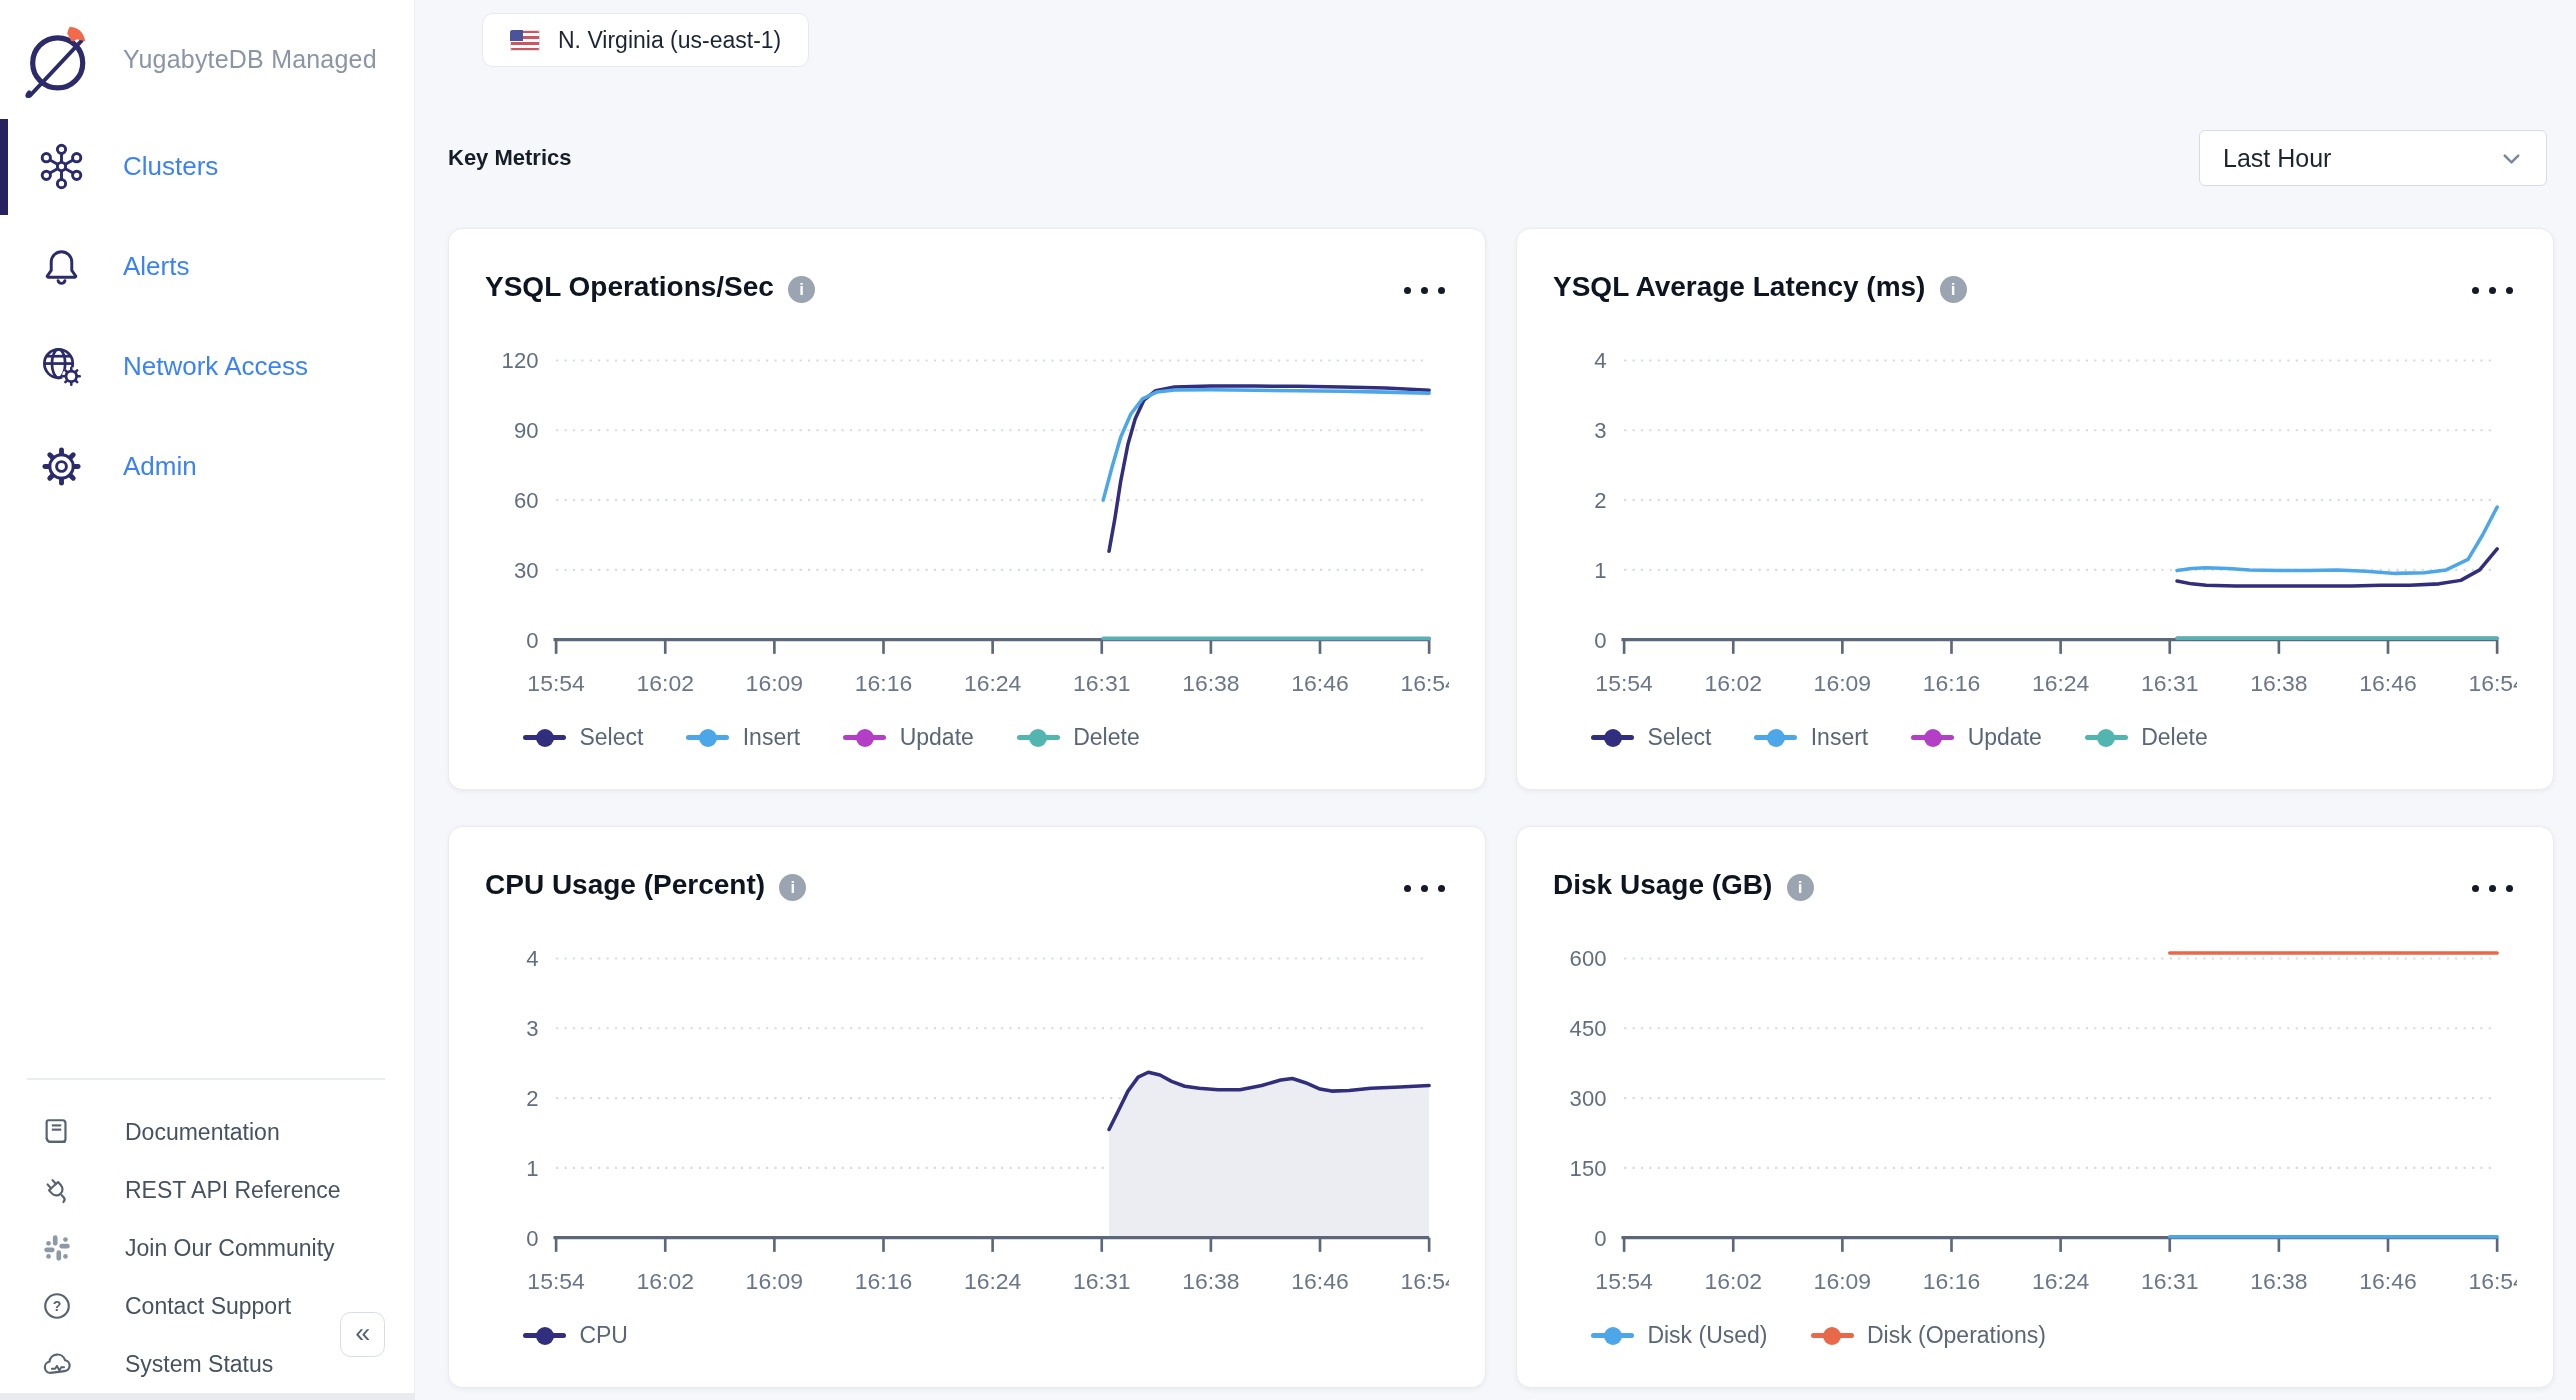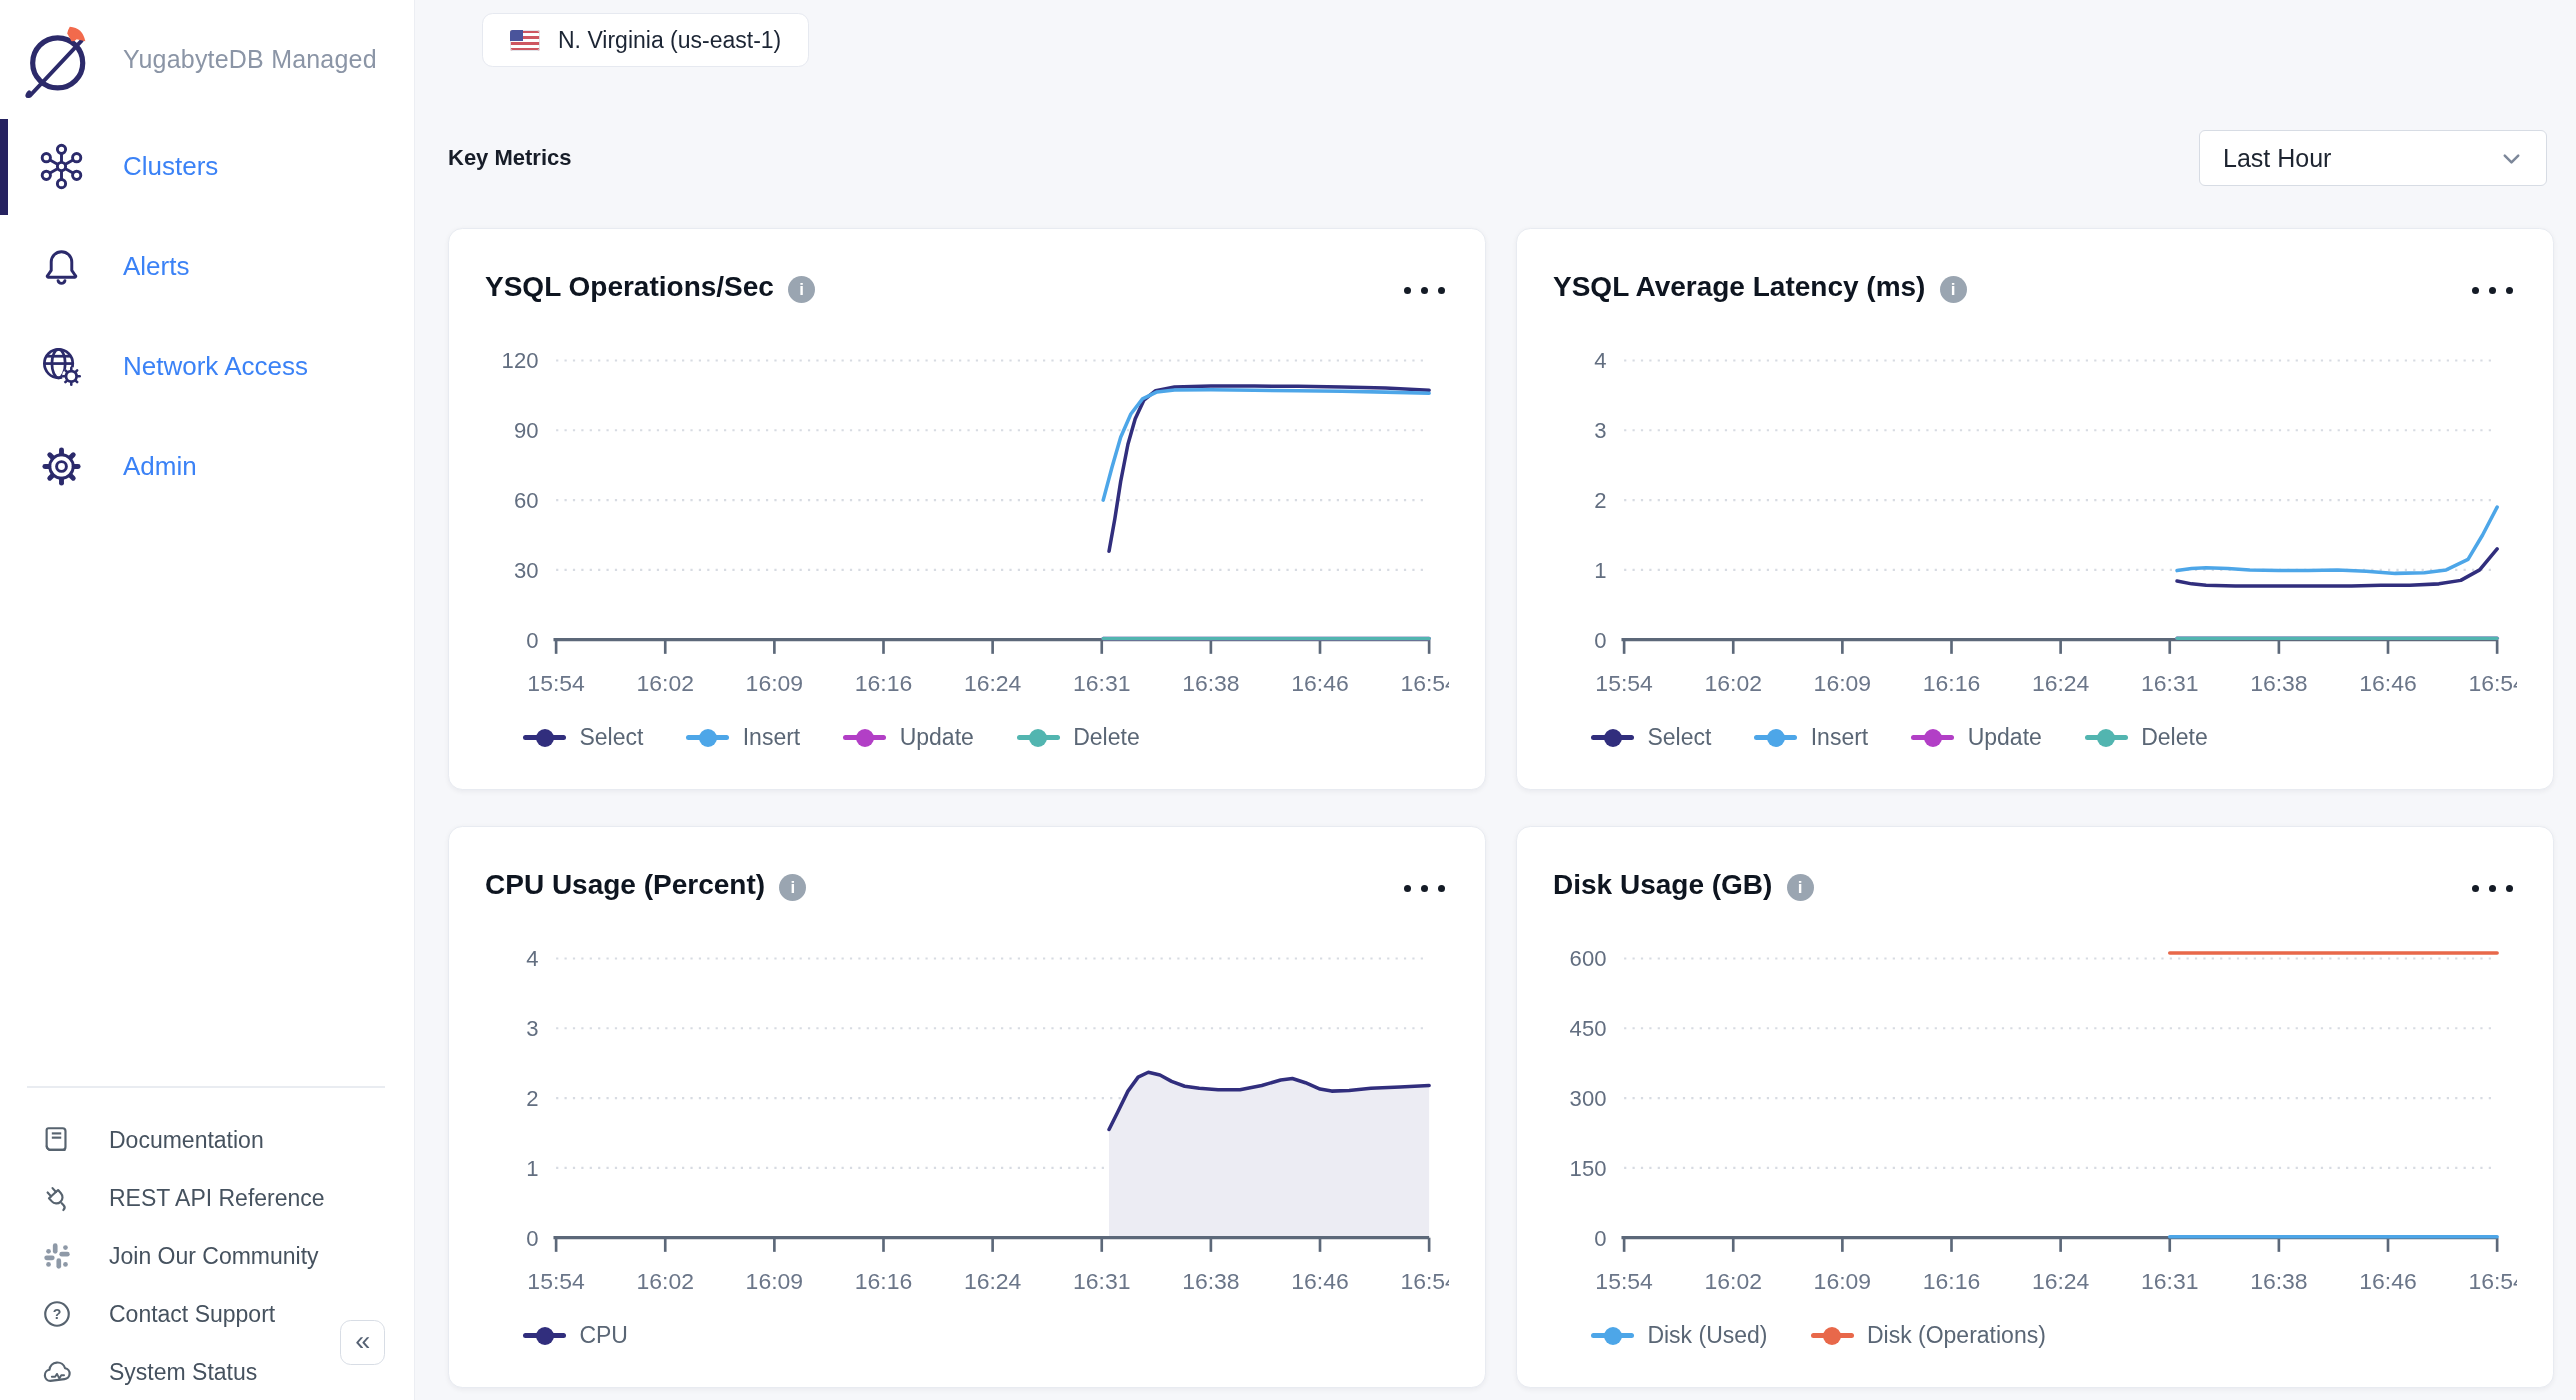--- a/index.html
+++ b/index.html
@@ -1,36 +1,36 @@
 <!DOCTYPE html>
 <html style="font-size:14.3px"><head>
 <meta charset="utf-8">
 <style>
   html,body{margin:0;padding:0;background:#e9ebf0;}
   body{width:2576px;height:1401px;overflow:hidden;font-family:"Liberation Sans",sans-serif;position:relative;}
   .app{position:absolute;inset:0;}
 
   
-  .sidebar{position:absolute;left:0;top:0;bottom:0;width:415px;background:#ffffff;border-right:1.8px solid #eceef3;box-sizing:border-box;}
+  .sidebar{position:absolute;left:0;top:0;bottom:8px;width:415px;background:#ffffff;border-right:1.8px solid #eceef3;box-sizing:border-box;}
   .logo-row{display:flex;align-items:center;gap:23px;padding:14.3px 0 0 18px;height:90px;}
   .logo-icon{width:82px;height:82px;flex:0 0 auto;}
   .brand-name{font-size:25px;color:#8b95a6;letter-spacing:0.2px;}
 
   .nav{margin-top:12.5px;}
   .nav-item{position:relative;display:flex;align-items:center;height:100px;padding-left:38px;cursor:pointer;}
   .nav-item .active-bar{display:none;}
   .nav-item.active .active-bar{display:block;position:absolute;left:0;top:1.8px;bottom:1.8px;width:8px;background:#262260;}
   .nav-icon{width:47px;height:47px;color:#2b2a6b;flex:0 0 auto;display:flex;align-items:center;justify-content:center;}
   .nav-label{margin-left:38px;font-size:26px;color:#3b82f6;}
 
   .side-footer{position:absolute;left:0;right:1.8px;bottom:0;background:#fff;}
   .side-divider{height:1.8px;background:#e9ecf1;margin:0 27px 23px 27px;}
   .foot-item{display:flex;align-items:center;height:58px;padding-left:41px;cursor:pointer;}
   .foot-icon{width:32px;height:32px;color:#57636f;flex:0 0 auto;display:flex;align-items:center;justify-content:center;}
-  .foot-label{margin-left:36px;font-size:23px;color:#46525f;}
+  .foot-label{margin-left:52px;font-size:23px;color:#46525f;}
   .collapse-btn{position:absolute;right:27px;bottom:36px;width:45px;height:45px;border:1.8px solid #d8dde5;border-radius:10.7px;background:#fff;color:#566274;font-size:27px;display:flex;align-items:center;justify-content:center;cursor:pointer;padding-bottom:3.6px;box-sizing:border-box;}
 
   
   .main{position:absolute;left:415px;right:0;top:0;bottom:0;background:#f6f7fa;padding:13.4px 29px 0 33px;box-sizing:border-box;overflow:hidden;}
   .region-row{height:54px;}
   .region-chip{display:inline-flex;align-items:center;gap:18px;height:54px;padding:0 27px;background:#fff;border:1.8px solid #e6e9f0;border-radius:10.7px;font-size:23px;color:#1c2534;cursor:pointer;box-sizing:border-box;}
   .flag{position:relative;width:30px;height:20.6px;border-radius:2.7px;overflow:hidden;background:repeating-linear-gradient(180deg,#cd5560 0 3px,#fdfdfd 3px 6px);box-shadow:0 0 0 0.9px #e2e4ea inset;}
   .flag::after{content:"";position:absolute;left:0;top:0;width:13.4px;height:11.2px;background:#4a549b;}
 
   .metrics-row{margin-top:63px;height:56px;display:flex;align-items:center;justify-content:space-between;}

